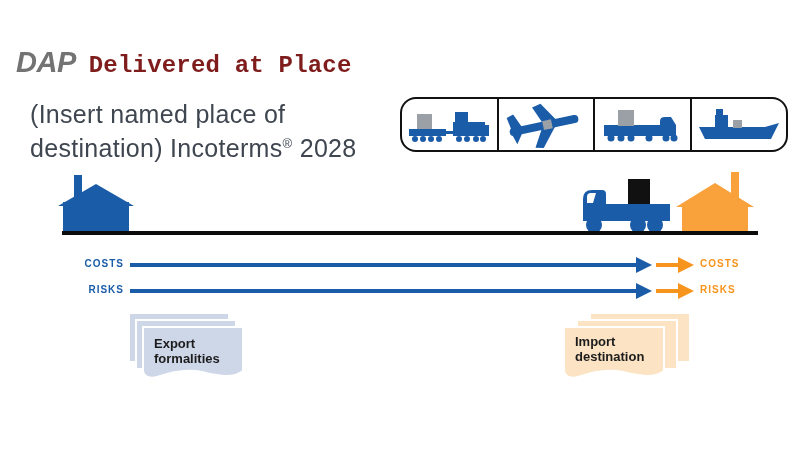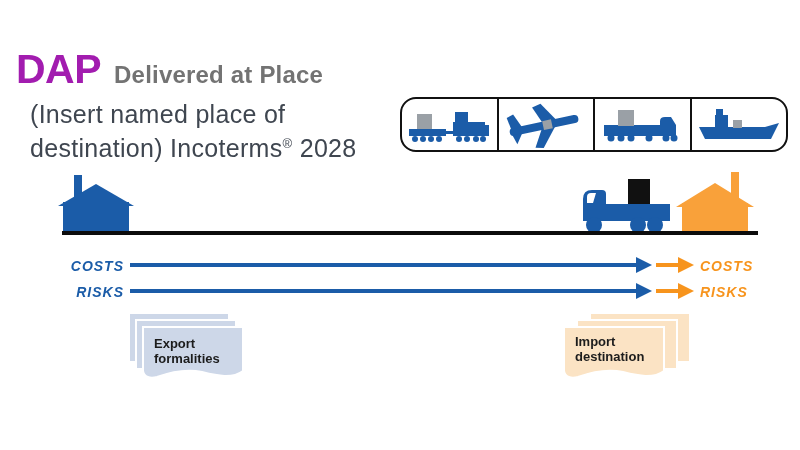--- a/index.html
+++ b/index.html
@@ -2,36 +2,36 @@
 <html><head>
 <meta charset="utf-8">
 <style>
   html,body{margin:0;padding:0;background:#fff;}
   #canvas{
     position:relative;width:800px;height:450px;background:#ffffff;overflow:hidden;
     font-family:"Liberation Sans","DejaVu Sans",sans-serif;
   }
   
   .title-row{position:absolute;left:16px;top:46px;display:flex;align-items:baseline;gap:13px;white-space:nowrap;}
-  .title-abbr{font-size:41px;font-weight:bold;color:#a21caf;letter-spacing:-0.5px;}
-  .title-name{font-size:24px;font-weight:bold;color:#737373;letter-spacing:0.2px;}
+  .title-abbr{font-size:29px;font-weight:bold;color:#737373;letter-spacing:-0.5px;font-style:italic;}
+  .title-name{font-size:24px;font-weight:bold;color:#7f1d1d;letter-spacing:0.2px;font-family:Liberation Mono, monospace;}
   .subtitle{position:absolute;left:30px;top:100px;font-size:25px;color:#3f4650;line-height:29px;letter-spacing:0.3px;}
   .subtitle sup{font-size:13px;vertical-align:9px;}
   
   .modes-box{
     position:absolute;left:400px;top:97px;width:388px;height:55px;box-sizing:border-box;
     border:2.5px solid #111;border-radius:16px;display:flex;overflow:hidden;background:#fff;
   }
   .mode-cell{flex:1;display:flex;align-items:center;justify-content:center;}
   .mode-cell + .mode-cell{border-left:2px solid #111;}
   
   .timeline{position:absolute;left:62px;top:231px;width:696px;height:4px;background:#0c0c0c;}
   .svg-abs{position:absolute;}
   
-  .flow-label{position:absolute;font-size:14px;font-weight:bold;letter-spacing:1px;font-style:italic;}
+  .flow-label{position:absolute;font-size:10px;font-weight:bold;letter-spacing:1px;}
   .flow-label.blue{color:#1b5ca8;width:74px;left:50px;text-align:right;}
   .flow-label.orange{color:#f7941d;left:700px;}
   .line{position:absolute;height:4px;}
   .line.blue{background:#1b5ca8;left:130px;width:506px;}
   .line.orange{background:#f7941d;left:656px;width:22px;}
   .head{position:absolute;width:0;height:0;border-top:8px solid transparent;border-bottom:8px solid transparent;}
   .head.blue{border-left:16px solid #1b5ca8;left:636px;}
   .head.orange{border-left:16px solid #f7941d;left:678px;}
   
   .doc-label{

